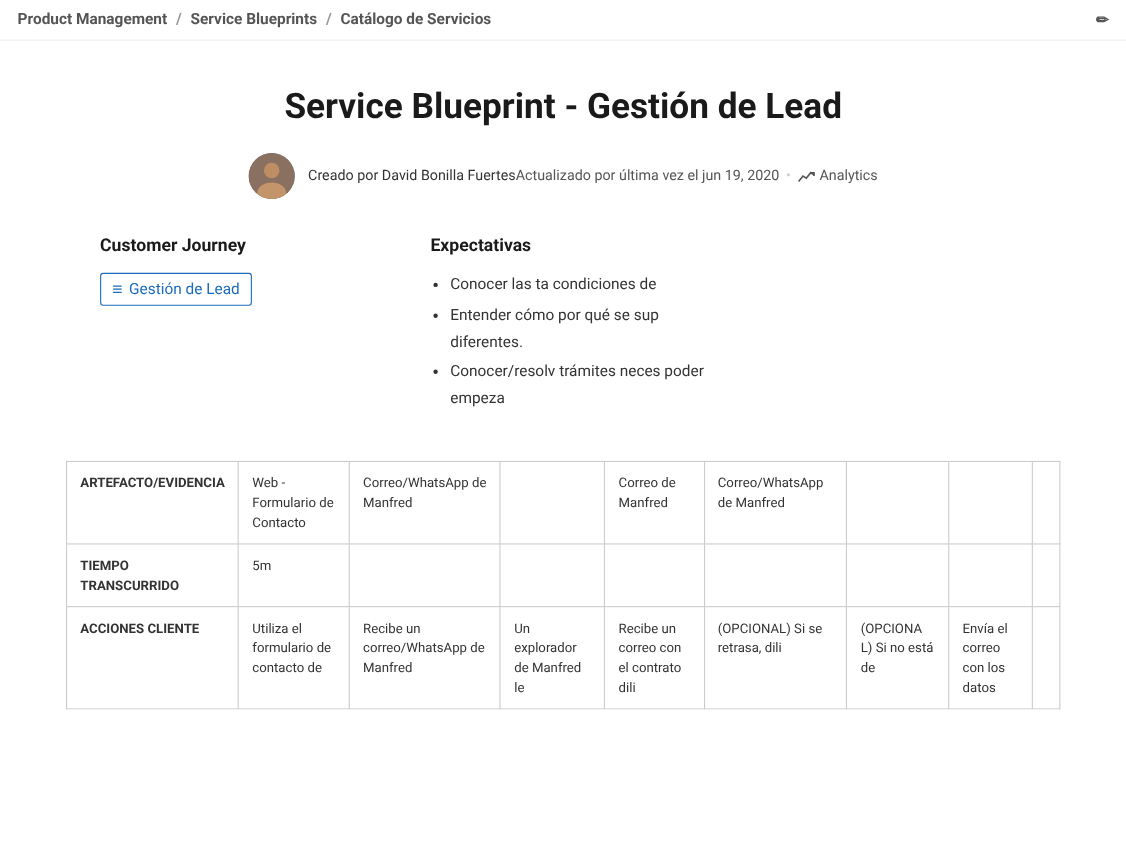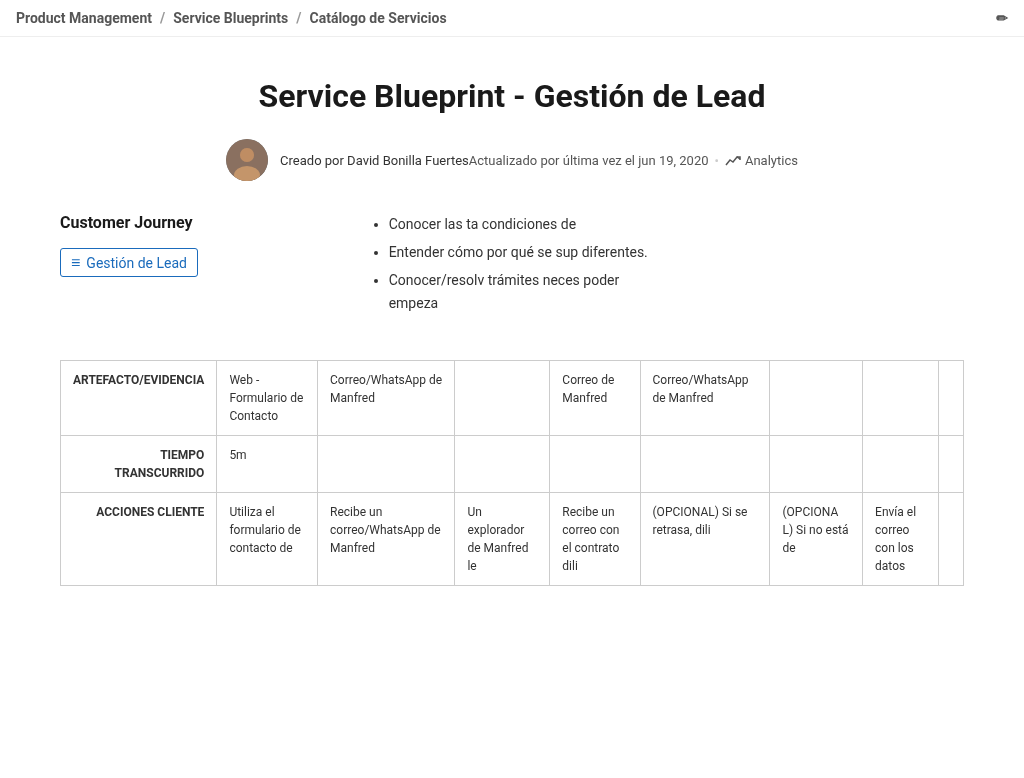--- a/index.html
+++ b/index.html
@@ -93,20 +93,21 @@
       cursor: pointer;
       text-decoration: none;
     }
 
     
     .columns-section {
       display: grid;
       grid-template-columns: 1fr 1fr 1fr;
       gap: 28px;
       margin-bottom: 40px;
+      margin-left: 31px;
     }
 
     .column-header {
       font-size: 16px;
       font-weight: 700;
       margin-bottom: 16px;
       color: #1a1a1a;
     }
 
     .journey-link {
@@ -153,21 +154,20 @@
     .blueprint-table td, .blueprint-table th {
       border: 1px solid #ccc;
       padding: 10px 12px;
       vertical-align: top;
     }
     .blueprint-table .row-header {
       font-weight: 700;
       background: #fff;
       width: 130px;
       font-size: 12px;
-      text-align: right;
     }
     .blueprint-table td {
       color: #333;
       font-size: 12px;
       line-height: 1.5;
     }
   </style>
 </head>
 <body>
 
@@ -214,20 +214,21 @@
     <div>
       <div class="column-header">Customer Journey</div>
       <a class="journey-link">
         <span style="font-size:16px; color:#1a6bbc;">≡</span>
         <span>Gestión de Lead</span>
       </a>
     </div>
 
 
     <div>
+      <div class="column-header">Expectativas</div>
       <ul class="expectativas-list">
         <li>Conocer las ta condiciones de</li>
         <li>Entender cómo por qué se sup diferentes.</li>
         <li>Conocer/resolv trámites neces poder empeza</li>
       </ul>
     </div>
 
   </div>
 
   <table class="blueprint-table">

